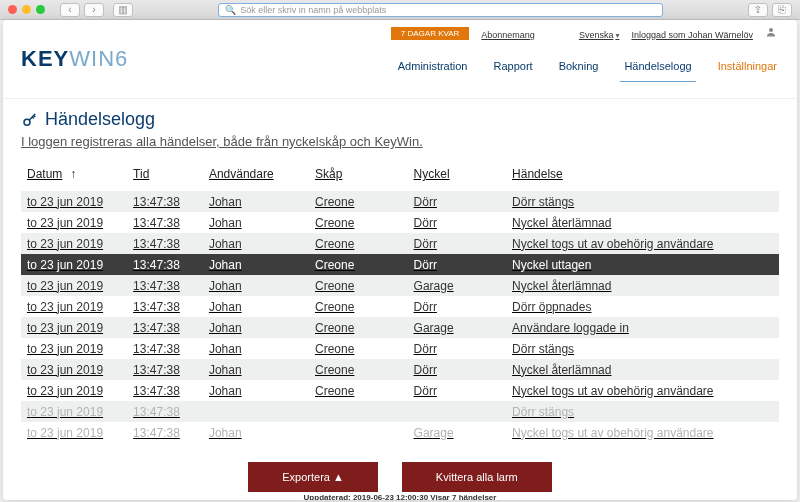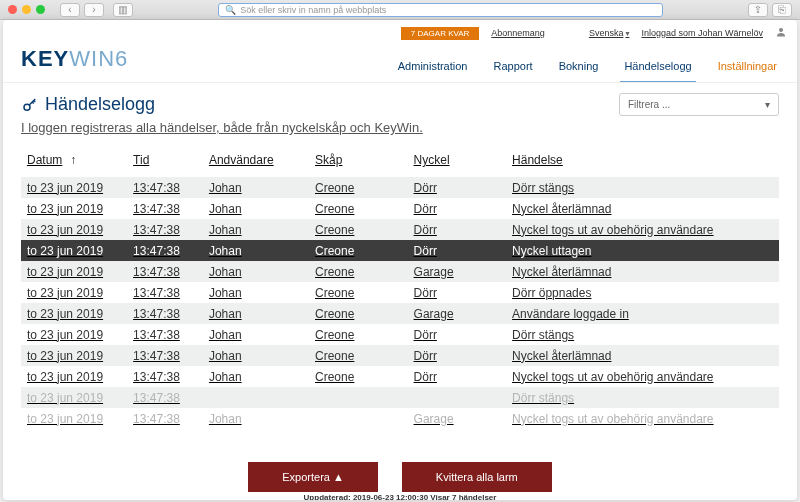--- a/index.html
+++ b/index.html
@@ -36,34 +36,34 @@
     margin:0 3px;
     border-radius:4px;
     box-shadow:0 2px 8px rgba(0,0,0,.15);
     overflow:hidden;
     display:flex;
     flex-direction:column;
   }
   .topstrip {
     display:flex;
     justify-content:flex-end;
-    align-items:center;
-    padding:6px 10px 2px;
+    align-items:flex-end;
+    padding:6px 20px 2px;
     gap:12px;
     font-size:9px;
   }
   .badge-days { background:#e1770b; color:#fff; padding:2px 10px; font-size:8px;}
   .topstrip a { color:#333; text-decoration:underline; cursor:pointer;}
   .user-ico { width:12px;height:12px;display:inline-block;}
   .chev { font-size:8px; color:#666; margin-left:2px;}
 
   .headerrow {
     display:flex;
     align-items:flex-end;
-    padding:4px 18px 0;
+    padding:4px 18px 16px;
     border-bottom:1px solid #eee;
   }
   .logo { font-size:22px; font-weight:600; letter-spacing:1px; color:#073b6a; padding-bottom:10px;}
   .logo .thin { color:#7aa9ce; font-weight:400;}
   .tabs { margin-left:auto; display:flex; gap:22px; font-size:11px;align-items:flex-end;}
   .tab { padding:0 2px 10px; color:#073b6a; cursor:pointer; position:relative;}
   .tab.active { color:#0b3d70; }
   .tab.active::after { content:""; position:absolute;left:-2px;right:-2px;bottom:0;height:1px;background:#6aa5d6;}
   .tab.settings { color:#e1770b; }
 
@@ -164,24 +164,20 @@
   <div class="subhead">
     <h1>
       <span>
         <svg width="18" height="18" viewBox="0 0 24 24" fill="none" stroke="#0b3d70" stroke-width="2">
             <circle cx="8" cy="15" r="4"></circle>
             <path d="M11 12l8-8M17 6l2 2M15 8l2 2"></path>
           </svg>
       </span>
       <span>Händelselogg</span>
     </h1>
-    <div class="filter">
-      <span>Filtrera ...</span>
-      <span>▾</span>
-    </div>
   </div>
   <div class="subhead-desc">I loggen registreras alla händelser, både från nyckelskåp och KeyWin.</div>
 
   <div class="table-wrap">
     <table>
       <colgroup>
         <col class="col-datum">
           <col class="col-tid">
           <col class="col-anv">
           <col class="col-skap">

